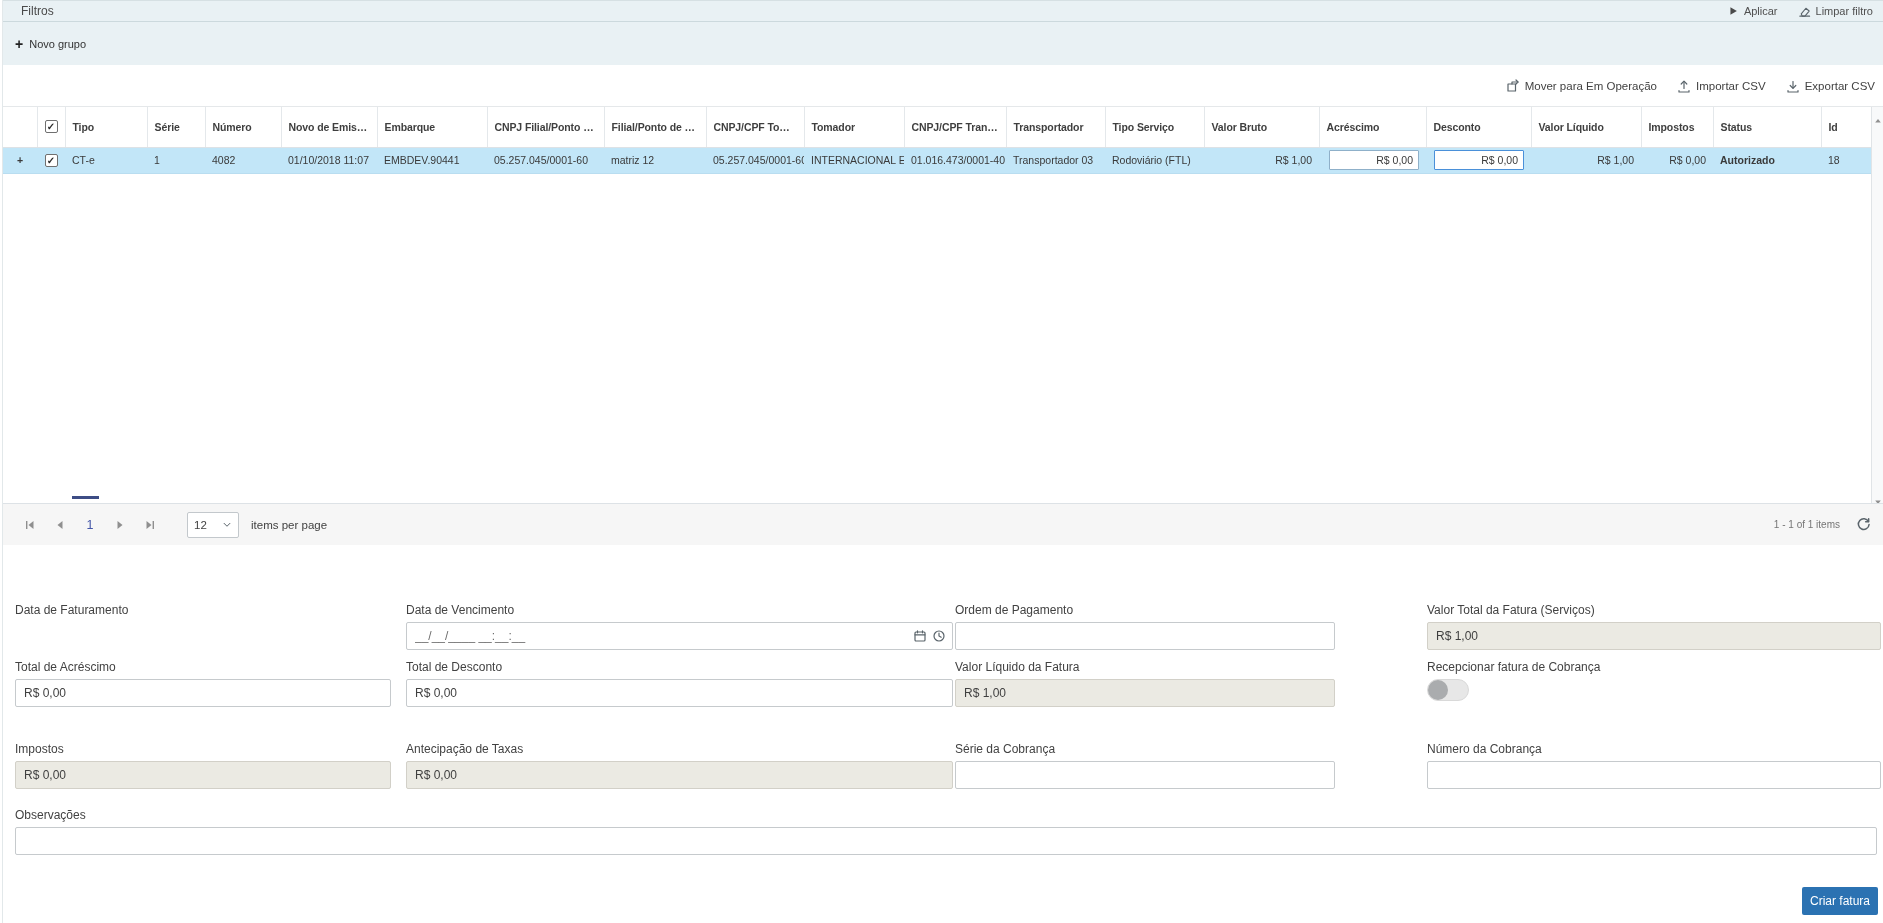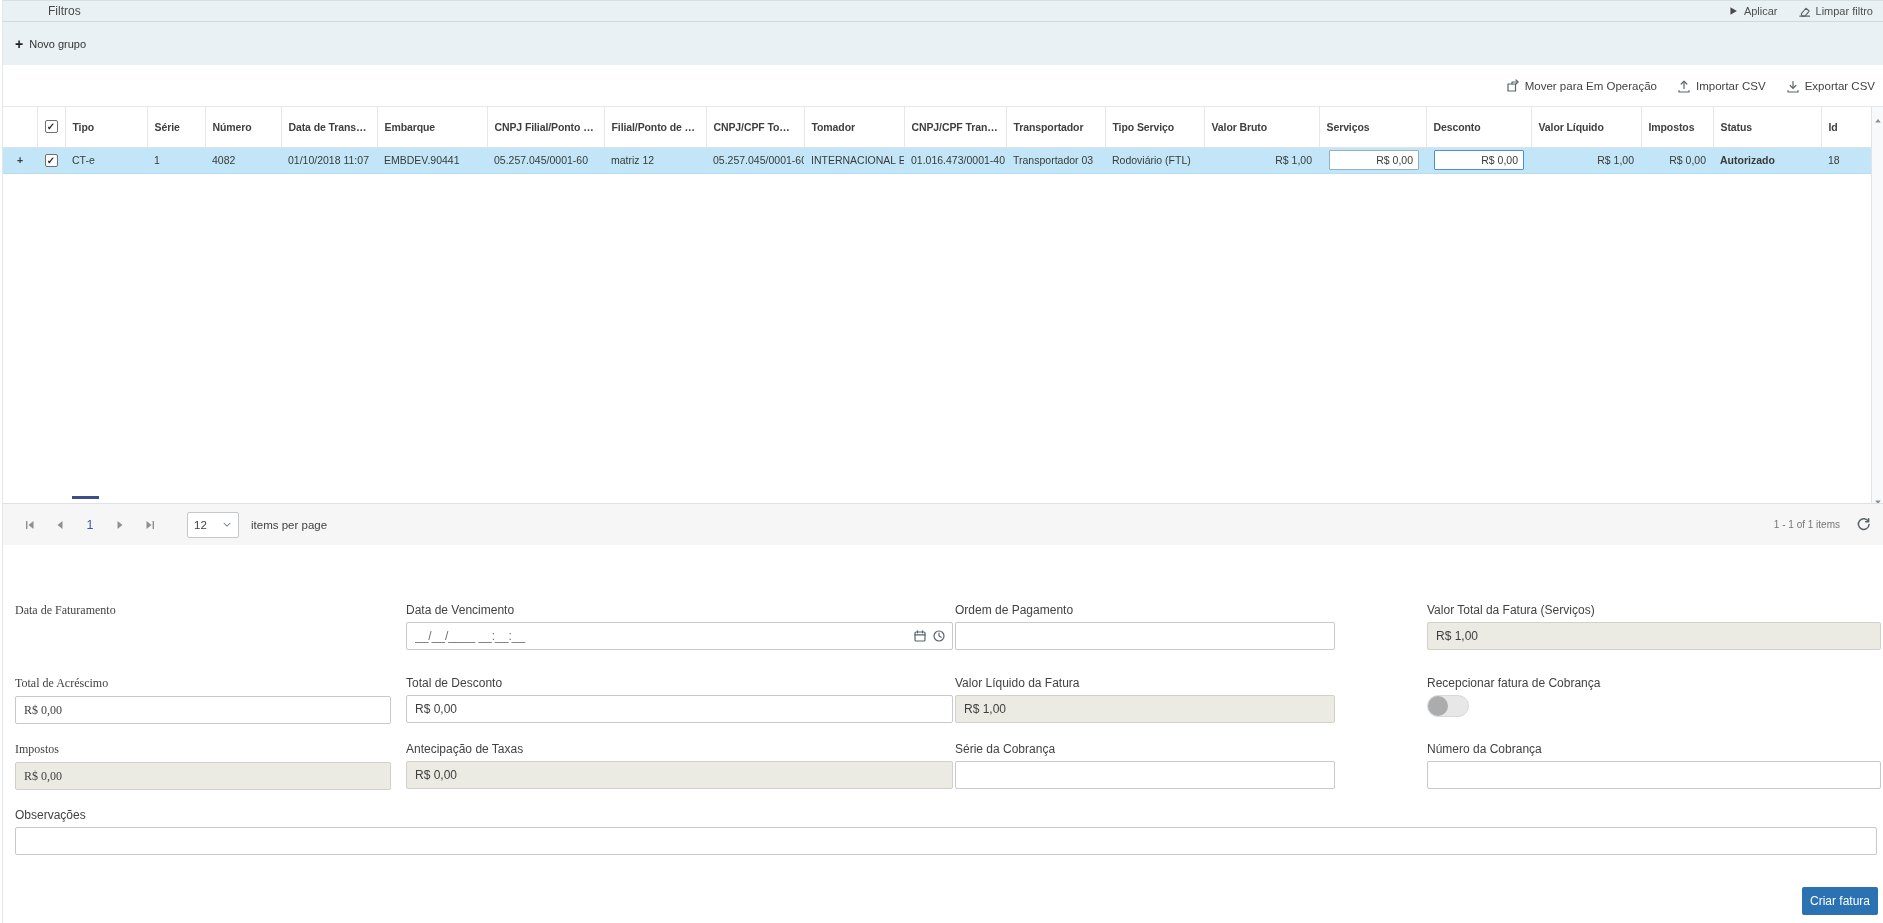--- a/index.html
+++ b/index.html
@@ -2,21 +2,21 @@
 <html><head>
 <meta charset="utf-8">
 <style>
   * { margin:0; padding:0; box-sizing:border-box; }
   html,body { width:1883px; height:923px; background:#fff; font-family:"Liberation Sans", sans-serif; color:#424242; overflow:hidden; }
   .page { position:relative; width:1883px; height:923px; background:#fff; }
   .left-rule { position:absolute; left:2px; top:0; width:1px; height:923px; background:#e2e8ea; }
 
   
   .filter-panel { position:absolute; left:3px; top:0; width:1880px; height:65px; background:#e9f1f4; border-top:1px solid #d6e0e3; }
-  .filter-head { height:21px; border-bottom:1px solid #ccd9dd; display:flex; align-items:center; padding:0 10px 0 45px; }
+  .filter-head { height:21px; border-bottom:1px solid #ccd9dd; display:flex; align-items:center; padding:0 10px 0 18px; }
   .filter-title { font-size:12px; color:#4a4a4a; }
   .filter-actions { margin-left:auto; display:flex; align-items:center; gap:20px; }
   .link-btn { display:flex; align-items:center; gap:5px; font-size:11px; color:#4f4f4f; background:none; border:none; cursor:pointer; font-family:inherit; }
   .filter-body { height:43px; display:flex; align-items:center; padding-left:12px; }
   .new-group { display:flex; align-items:center; gap:6px; font-size:11px; color:#333; background:none; border:none; cursor:pointer; font-family:inherit; }
   .plus-glyph { font-size:14px; font-weight:bold; color:#222; line-height:1; }
 
   
   .grid-toolbar { position:absolute; left:3px; top:72px; width:1877px; height:28px; display:flex; justify-content:flex-end; align-items:center; gap:20px; padding-right:5px; }
   .tool-btn { display:flex; align-items:center; gap:5px; font-size:11.5px; color:#424242; background:none; border:none; cursor:pointer; font-family:inherit; }
@@ -55,25 +55,25 @@
   
   .billing { position:absolute; left:3px; top:560px; width:1880px; height:363px; background:#fff; }
   .billing-title { font-size:14px; font-weight:bold; color:#3d3d3d; padding:9px 0 8px 9px; border-bottom:1px solid #e4e4e4; }
   .field { position:absolute; }
   .field-label { display:block; font-size:12px; color:#424242; margin-bottom:5px; white-space:nowrap; }
   .tbox { width:100%; height:28px; border:1px solid #c6cacd; border-radius:2px; background:#fff; font-size:12px; color:#3f3f3f; padding:0 8px; font-family:inherit; }
   .tbox::placeholder { color:#6d6d6d; opacity:1; }
   .tbox.disabled { background:#ebeae3; border-color:#d2d0c8; }
   .input-wrap { position:relative; }
   .input-icons { position:absolute; right:7px; top:0; height:28px; display:flex; align-items:center; gap:5px; }
-  .c1 { left:12px;   width:376px;font-family:Liberation Serif, serif; }
+  .c1 { left:12px;   width:376px; }
   .c2 { left:403px;  width:547px; }
   .c3 { left:952px;  width:380px; }
   .c4 { left:1424px; width:454px; }
-  .row1 { top:43px; } .row2 { top:116px; } .row3 { top:182px; } .row4 { top:248px; }
+  .row1 { top:43px; } .row2 { top:100px; } .row3 { top:182px; } .row4 { top:248px; }
   .obs { left:12px; width:1862px; }
   .switch { position:relative; display:inline-block; width:42px; height:22px; border-radius:11px; background:#e7e7e7; border:1px solid #d9d9d9; cursor:pointer; }
   .switch .knob { position:absolute; left:0px; top:0px; width:20px; height:20px; border-radius:50%; background:#aaacae; }
   .create-btn { position:absolute; left:1799px; top:327px; width:76px; height:28px; background:#2b72b2; color:#fff; border:none; border-radius:2px; font-size:12px; font-family:inherit; cursor:pointer; }
 
   .icon { flex:none; display:inline-flex; }
   svg .st { fill:none; stroke:#5a646b; stroke-width:1.2; stroke-linecap:round; stroke-linejoin:round; }
   svg .fl { fill:#8f8f8f; stroke:none; }
   svg .dk { fill:#4a4a4a; stroke:none; }
 </style>
@@ -172,31 +172,31 @@
           <col style="width:108px">
         <col style="width:50px">
       </colgroup>
       <thead>
         <tr>
           <th></th>
           <th class="cb-cell"><span class="cb">✓</span></th>
           <th>Tipo</th>
           <th>Série</th>
           <th>Número</th>
-          <th>Data de Transp...</th>
+          <th>Novo de Emiss...</th>
           <th>Embarque</th>
           <th>CNPJ Filial/Ponto de ...</th>
           <th>Filial/Ponto de O...</th>
           <th>CNPJ/CPF Tomador</th>
           <th>Tomador</th>
           <th>CNPJ/CPF Transp...</th>
           <th>Transportador</th>
           <th>Tipo Serviço</th>
           <th class="r">Valor Bruto</th>
-          <th class="r">Serviços</th>
+          <th class="r">Acréscimo</th>
           <th class="r">Desconto</th>
           <th class="r">Valor Líquido</th>
           <th class="r">Impostos</th>
           <th>Status</th>
           <th>Id</th>
         </tr>
       </thead>
       <tbody>
         <tr class="data-row">
           <td class="expand-cell">+</td>

